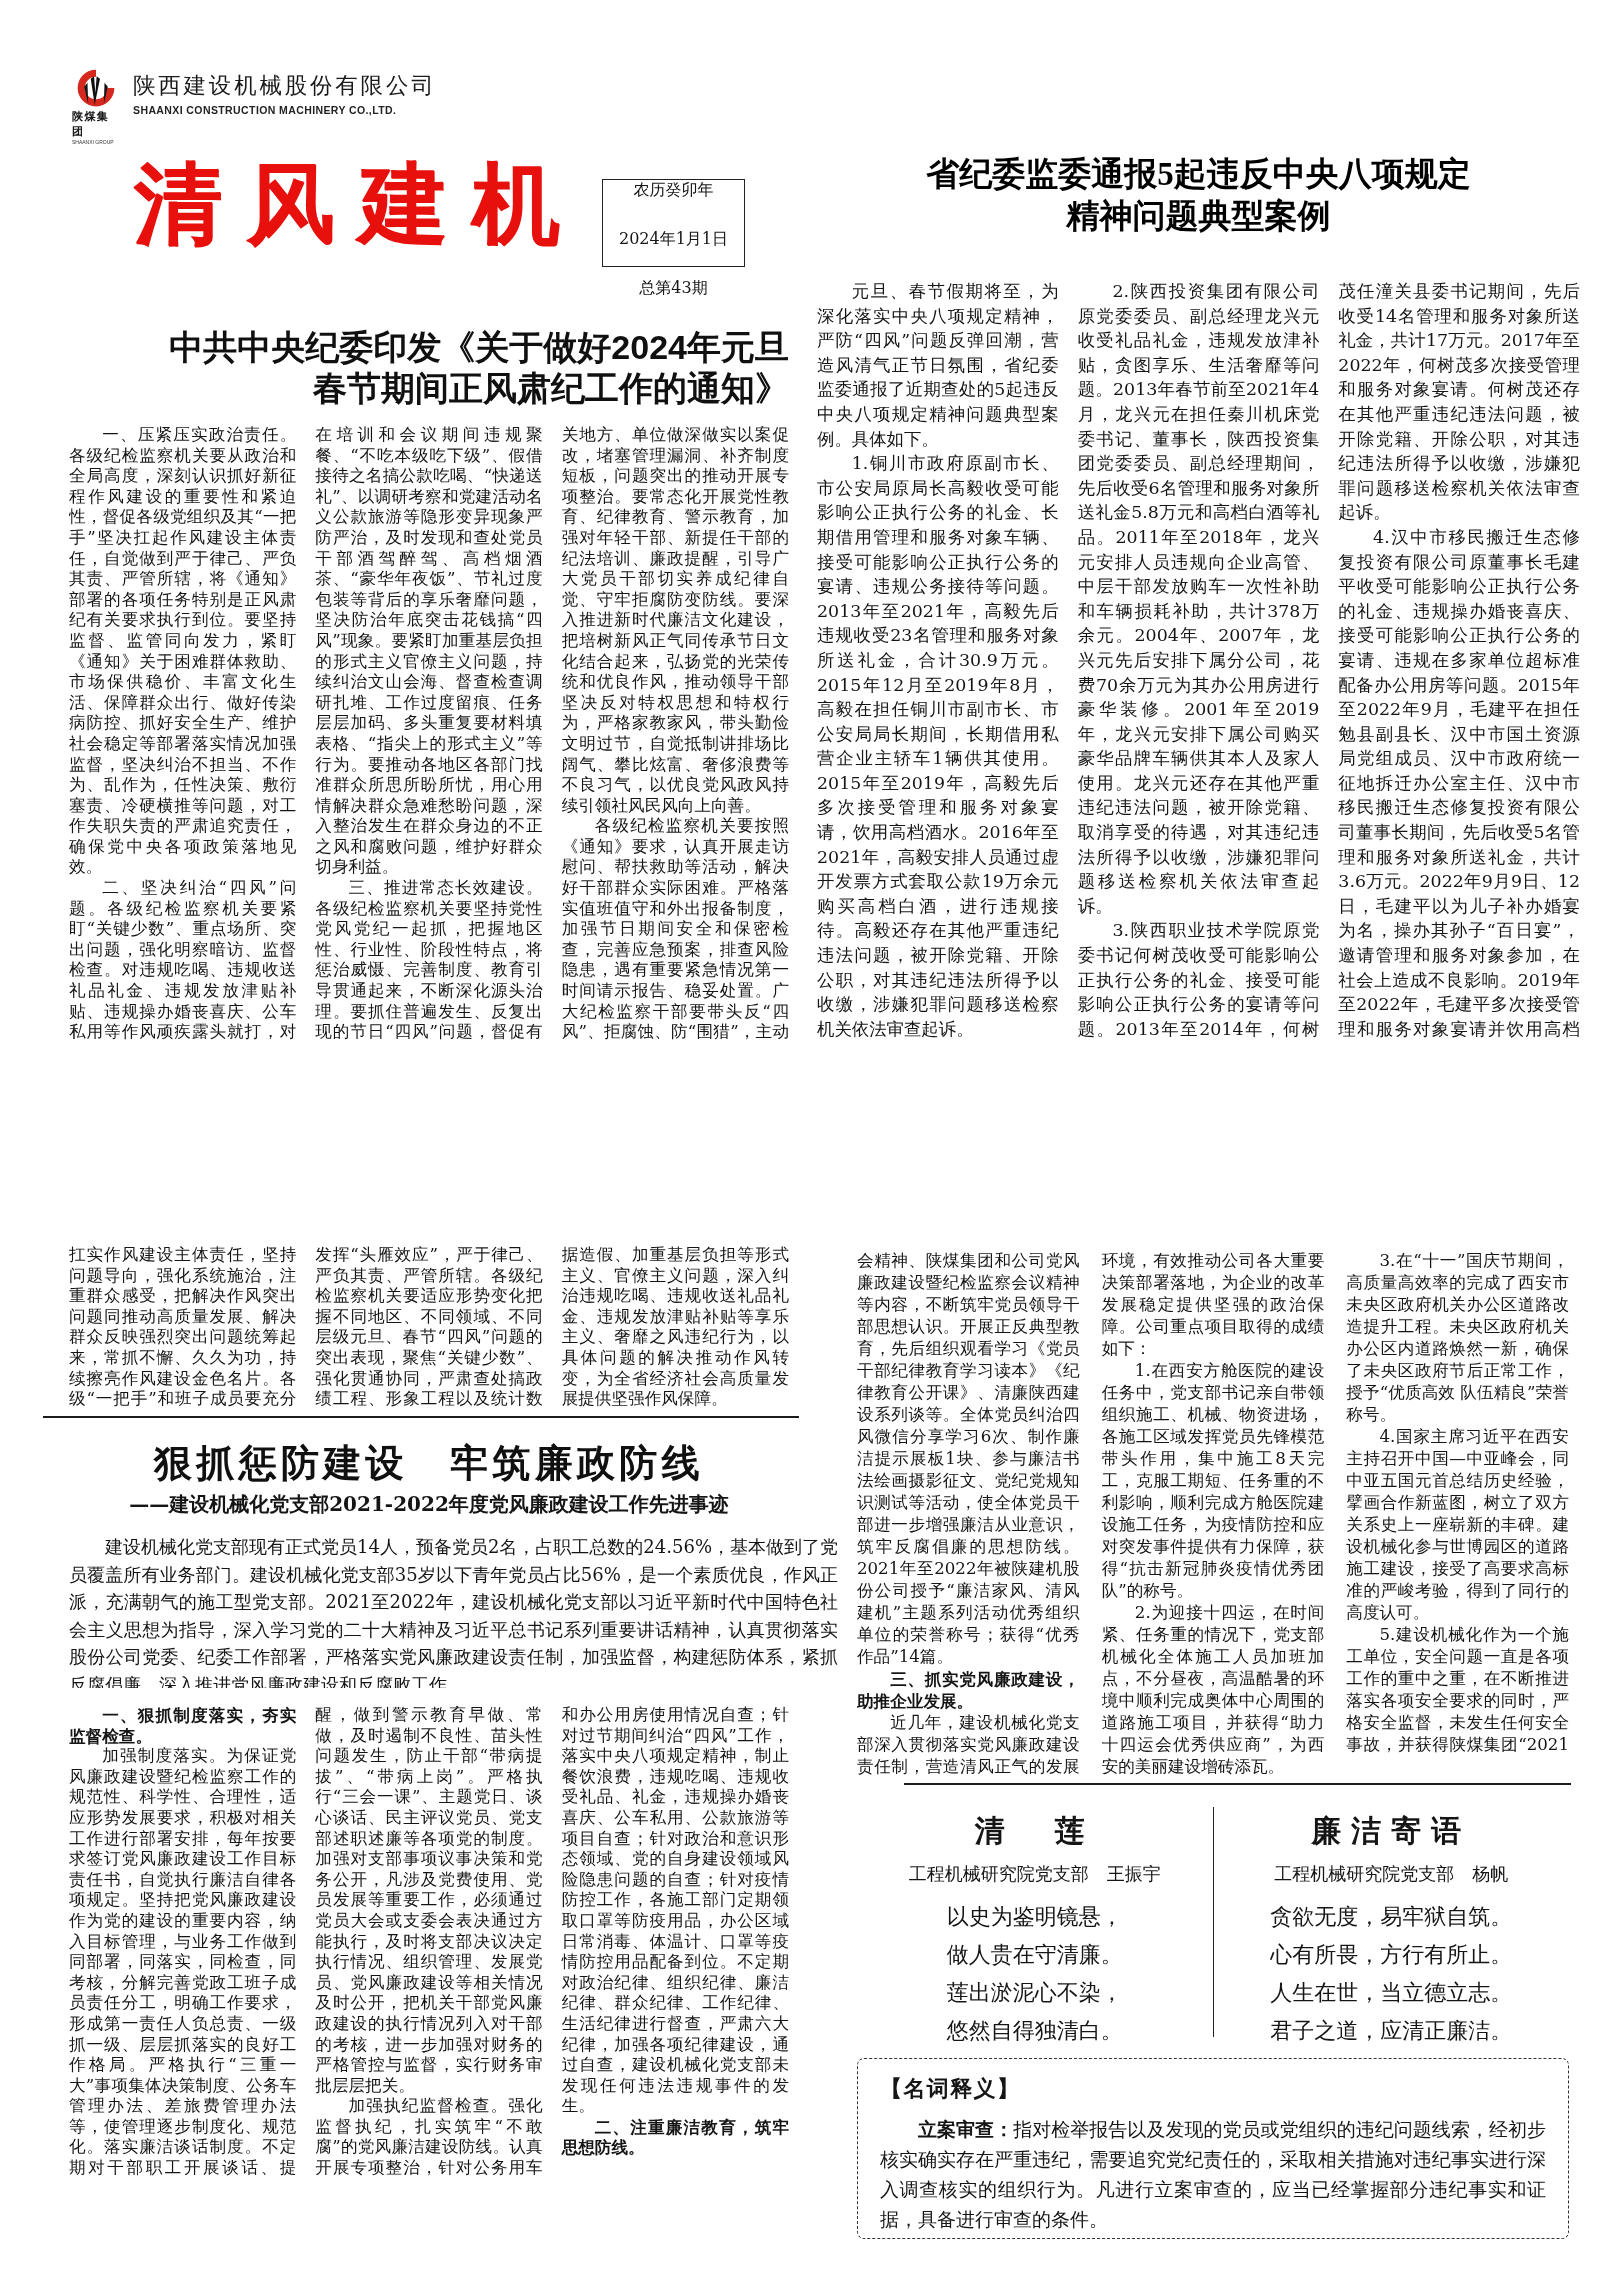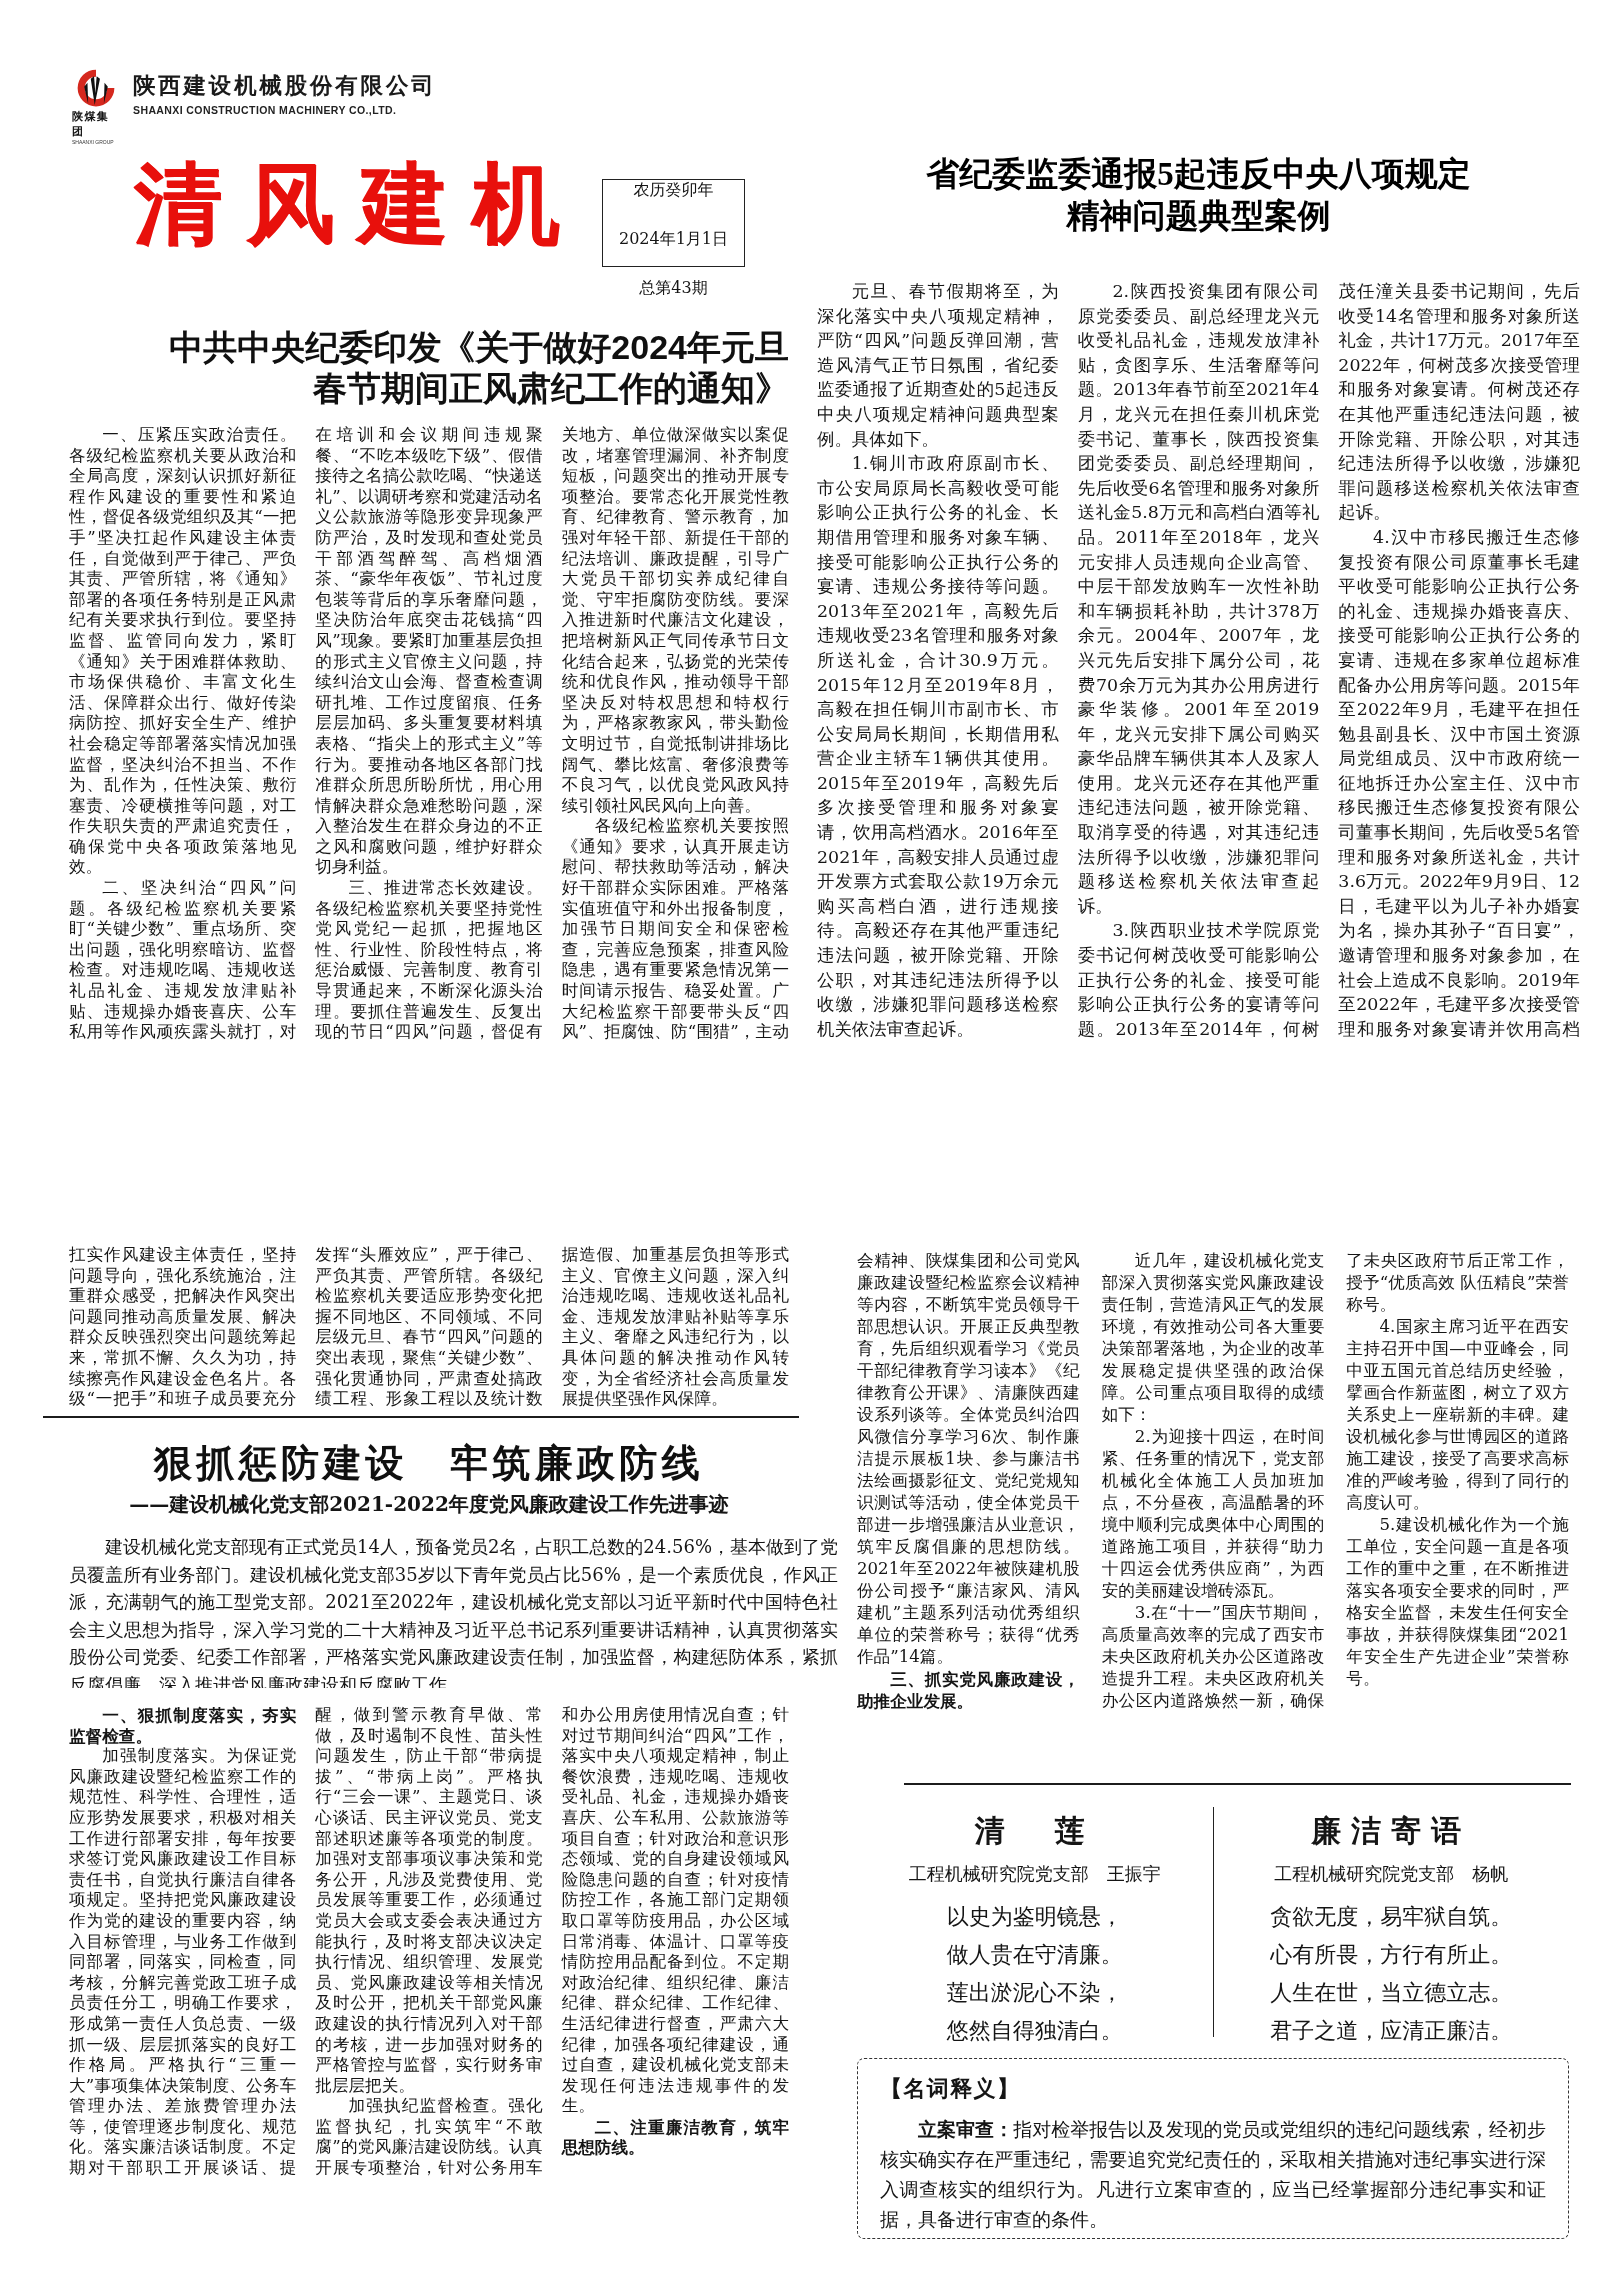--- a/index.html
+++ b/index.html
@@ -8,21 +8,21 @@
           font-family:"DejaVu Serif","Liberation Serif",serif; color:#151515; }
   .abs { position:absolute; }
 
   
   .logo-row { left:72px; top:67px; display:flex; align-items:flex-start; }
   .logo-mark { width:48px; text-align:left; }
   .logo-mark svg { display:block; margin:0 auto; }
   .group-cn { font-family:"Liberation Sans",sans-serif; font-weight:bold; font-size:11px; letter-spacing:1.4px; }
   .group-en { font-family:"Liberation Sans",sans-serif; font-size:5px; color:#333; }
   .co-names { margin-left:13px; padding-top:2.9px; }
-  .co-cn { font-family:"Liberation Sans",sans-serif; font-weight:bold; font-size:22.4px; letter-spacing:2.9px; color:#1a1a1a; }
+  .co-cn { font-family:"Liberation Sans",sans-serif; font-weight:normal; font-size:22.4px; letter-spacing:2.9px; color:#1a1a1a; }
   .co-en { font-family:"Liberation Sans",sans-serif; font-weight:bold; font-size:10.5px; letter-spacing:0.4px; color:#222; margin-top:3.6px; }
 
   .masthead { left:134px; top:145px; font-size:88px; font-weight:bold; color:#e8100c;
               letter-spacing:24.6px; font-family:"DejaVu Serif",serif; text-shadow:0.7px 0.7px 0 #e8100c; }
   .datebox { left:602px; top:179px; width:143px; height:88px; border:1.4px solid #222;
              display:flex; flex-direction:column; justify-content:space-evenly; text-align:center;
              font-size:16px;gap:28px; }
 
   
   .head-sans { font-family:"Liberation Sans",sans-serif; font-weight:bold; text-align:center; color:#101010; }
@@ -142,20 +142,21 @@
     <p>加强制度落实。为保证党风廉政建设暨纪检监察工作的规范性、科学性、合理性，适应形势发展要求，积极对相关工作进行部署安排，每年按要求签订党风廉政建设工作目标责任书，自觉执行廉洁自律各项规定。坚持把党风廉政建设作为党的建设的重要内容，纳入目标管理，与业务工作做到同部署，同落实，同检查，同考核，分解完善党政工班子成员责任分工，明确工作要求，形成第一责任人负总责、一级抓一级、层层抓落实的良好工作格局。严格执行“三重一大”事项集体决策制度、公务车管理办法、差旅费管理办法等，使管理逐步制度化、规范化。落实廉洁谈话制度。不定期对干部职工开展谈话、提醒，做到警示教育早做、常做，及时遏制不良性、苗头性问题发生，防止干部“带病提拔”、“带病上岗”。严格执行“三会一课”、主题党日、谈心谈话、民主评议党员、党支部述职述廉等各项党的制度。加强对支部事项议事决策和党务公开，凡涉及党费使用、党员发展等重要工作，必须通过党员大会或支委会表决通过方能执行，及时将支部决议决定执行情况、组织管理、发展党员、党风廉政建设等相关情况及时公开，把机关干部党风廉政建设的执行情况列入对干部的考核，进一步加强对财务的严格管控与监督，实行财务审批层层把关。</p>
     <p>加强执纪监督检查。强化监督执纪，扎实筑牢“不敢腐”的党风廉洁建设防线。认真开展专项整治，针对公务用车和办公用房使用情况自查；针对过节期间纠治“四风”工作，落实中央八项规定精神，制止餐饮浪费，违规吃喝、违规收受礼品、礼金，违规操办婚丧喜庆、公车私用、公款旅游等项目自查；针对政治和意识形态领域、党的自身建设领域风险隐患问题的自查；针对疫情防控工作，各施工部门定期领取口罩等防疫用品，办公区域日常消毒、体温计、口罩等疫情防控用品配备到位。不定期对政治纪律、组织纪律、廉洁纪律、群众纪律、工作纪律、生活纪律进行督查，严肃六大纪律，加强各项纪律建设，通过自查，建设机械化党支部未发现任何违法违规事件的发生。</p>
     <p class="sec-head">二、注重廉洁教育，筑牢思想防线。</p>
 
   </div>
 
   <div class="abs feature-cont">
     <p style="text-indent:0">会精神、陕煤集团和公司党风廉政建设暨纪检监察会议精神等内容，不断筑牢党员领导干部思想认识。开展正反典型教育，先后组织观看学习《党员干部纪律教育学习读本》《纪律教育公开课》、清廉陕西建设系列谈等。全体党员纠治四风微信分享学习6次、制作廉洁提示展板1块、参与廉洁书法绘画摄影征文、党纪党规知识测试等活动，使全体党员干部进一步增强廉洁从业意识，筑牢反腐倡廉的思想防线。2021年至2022年被陕建机股份公司授予“廉洁家风、清风建机”主题系列活动优秀组织单位的荣誉称号；获得“优秀作品”14篇。</p>
     <p class="sec-head">三、抓实党风廉政建设，助推企业发展。</p>
     <p>近几年，建设机械化党支部深入贯彻落实党风廉政建设责任制，营造清风正气的发展环境，有效推动公司各大重要决策部署落地，为企业的改革发展稳定提供坚强的政治保障。公司重点项目取得的成绩如下：</p>
+    <p>1.在西安方舱医院的建设任务中，党支部书记亲自带领组织施工、机械、物资进场，各施工区域发挥党员先锋模范带头作用，集中施工8天完工，克服工期短、任务重的不利影响，顺利完成方舱医院建设施工任务，为疫情防控和应对突发事件提供有力保障，获得“抗击新冠肺炎疫情优秀团队”的称号。</p>
     <p>2.为迎接十四运，在时间紧、任务重的情况下，党支部机械化全体施工人员加班加点，不分昼夜，高温酷暑的环境中顺利完成奥体中心周围的道路施工项目，并获得“助力十四运会优秀供应商”，为西安的美丽建设增砖添瓦。</p>
     <p>3.在“十一”国庆节期间，高质量高效率的完成了西安市未央区政府机关办公区道路改造提升工程。未央区政府机关办公区内道路焕然一新，确保了未央区政府节后正常工作，授予“优质高效 队伍精良”荣誉称号。</p>
     <p>4.国家主席习近平在西安主持召开中国—中亚峰会，同中亚五国元首总结历史经验，擘画合作新蓝图，树立了双方关系史上一座崭新的丰碑。建设机械化参与世博园区的道路施工建设，接受了高要求高标准的严峻考验，得到了同行的高度认可。</p>
     <p>5.建设机械化作为一个施工单位，安全问题一直是各项工作的重中之重，在不断推进落实各项安全要求的同时，严格安全监督，未发生任何安全事故，并获得陕煤集团“2021年安全生产先进企业”荣誉称号。</p>
   </div>
 
   <div class="abs rule rule-right"></div>
 
   <div class="abs glossary">
     <div class="glossary-title">【名词释义】</div>

